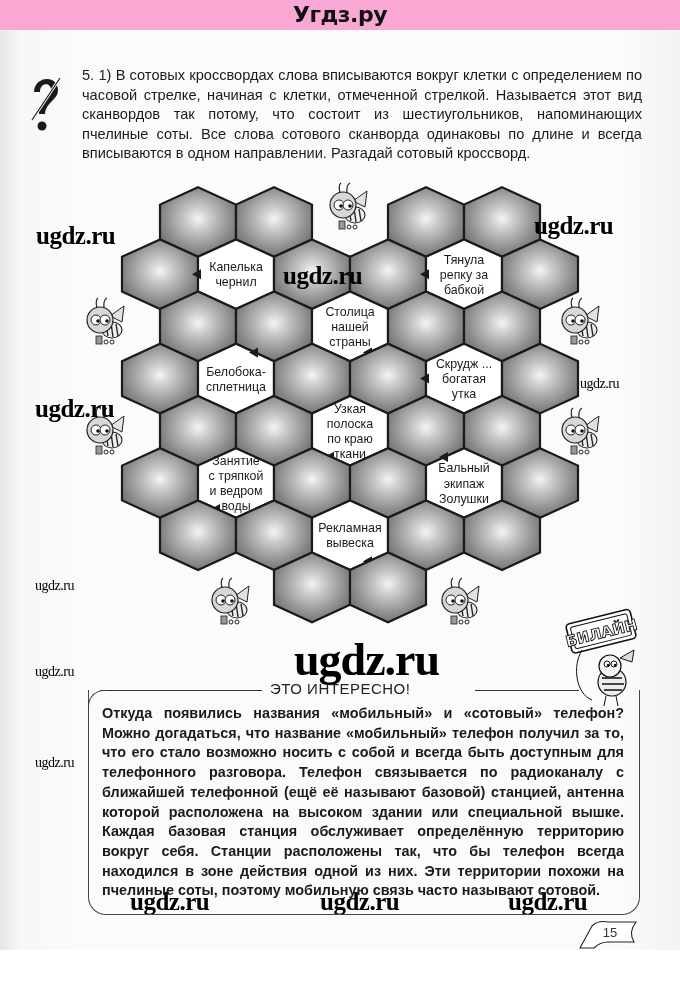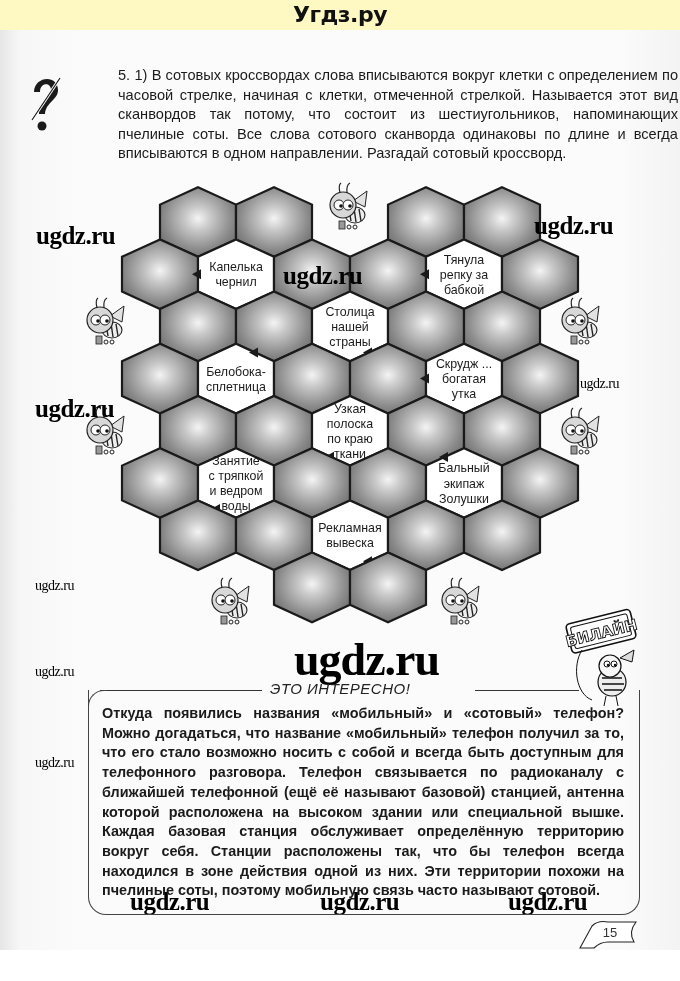--- a/index.html
+++ b/index.html
@@ -1,28 +1,28 @@
 <!DOCTYPE html>
 <html><head>
 <meta charset="utf-8">
 <style>
   html, body { margin: 0; padding: 0; }
   body { width: 680px; height: 981px; background: #ffffff; position: relative; overflow: hidden; font-family: "Liberation Sans", sans-serif; }
-  .site-header { position: absolute; left: 0; top: 0; width: 680px; height: 30px; background: #fef9c3; text-align: center; }
+  .site-header { position: absolute; left: 0; top: 0; width: 680px; height: 30px; background: #f9a8d4; text-align: center; }
   .site-title { font-family: "DejaVu Sans", sans-serif; font-weight: bold; font-size: 22px; color: #111; line-height: 30px; letter-spacing: -0.5px; }
   .page { position: absolute; left: 0; top: 30px; width: 680px; height: 920px; background: linear-gradient(90deg, #e6e6e6 0px, #f7f7f7 20px, #fbfbfb 80px, #fbfbfb 620px, #f3f3f3 680px); }
-  .task { position: absolute; left: 82px; top: 36px; width: 560px; font-size: 14.6px; line-height: 19.6px; color: #1b1b1b; text-align: justify; margin-left: 36px; }
+  .task { position: absolute; left: 82px; top: 36px; width: 560px; font-size: 14.6px; line-height: 19.6px; color: #1b1b1b; text-align: justify; }
   .task-icon { position: absolute; left: 26px; top: 40px; width: 36px; height: 70px; }
   .hexboard { position: absolute; left: 0; top: 0; }
   .hex-label { font-family: "Liberation Sans", sans-serif; font-size: 12.4px; fill: #1b1b1b; text-anchor: middle; }
   .watermark { position: absolute; font-family: Liberation Serif, serif; font-weight: bold; color: #000; letter-spacing: -0.5px; }
   .wm-lg { font-size: 25px; }
   .wm-sm { font-size: 14px; font-weight: normal; }
   .wm-xl { font-size: 46px; letter-spacing: -1px; }
-  .interest-title { position: absolute; left: 270px; top: 650px; font-style: italic; font-size: 15px; color: #222; letter-spacing: 0.5px; }
+  .interest-title { position: absolute; left: 270px; top: 650px; font-size: 15px; color: #222; letter-spacing: 0.5px; }
   .interest-rule-l { position: absolute; left: 100px; top: 660px; width: 162px; border-top: 1.3px solid #333; }
   .interest-rule-r { position: absolute; left: 475px; top: 660px; width: 104px; border-top: 1.3px solid #333; }
   .interest-box { position: absolute; left: 88px; top: 660px; width: 550px; height: 224px; border: 1.4px solid #444; border-top: none; border-radius: 0 0 18px 18px; }
   .interest-corner { position: absolute; left: 88px; top: 660px; width: 18px; height: 20px; border-left: 1.4px solid #444; border-top: 1.4px solid #444; border-radius: 16px 0 0 0; }
   .interest-text { position: absolute; left: 102px; top: 674px; width: 522px; font-size: 14.4px; line-height: 19.7px; color: #1b1b1b; text-align: justify; font-weight: bold; }
   .page-num { position: absolute; left: 578px; top: 888px; width: 62px; height: 34px; }
   .bottom-footer { position: absolute; left: 0; top: 950px; width: 680px; height: 31px; background: #fff; }
 </style>
 </head>
 <body>

